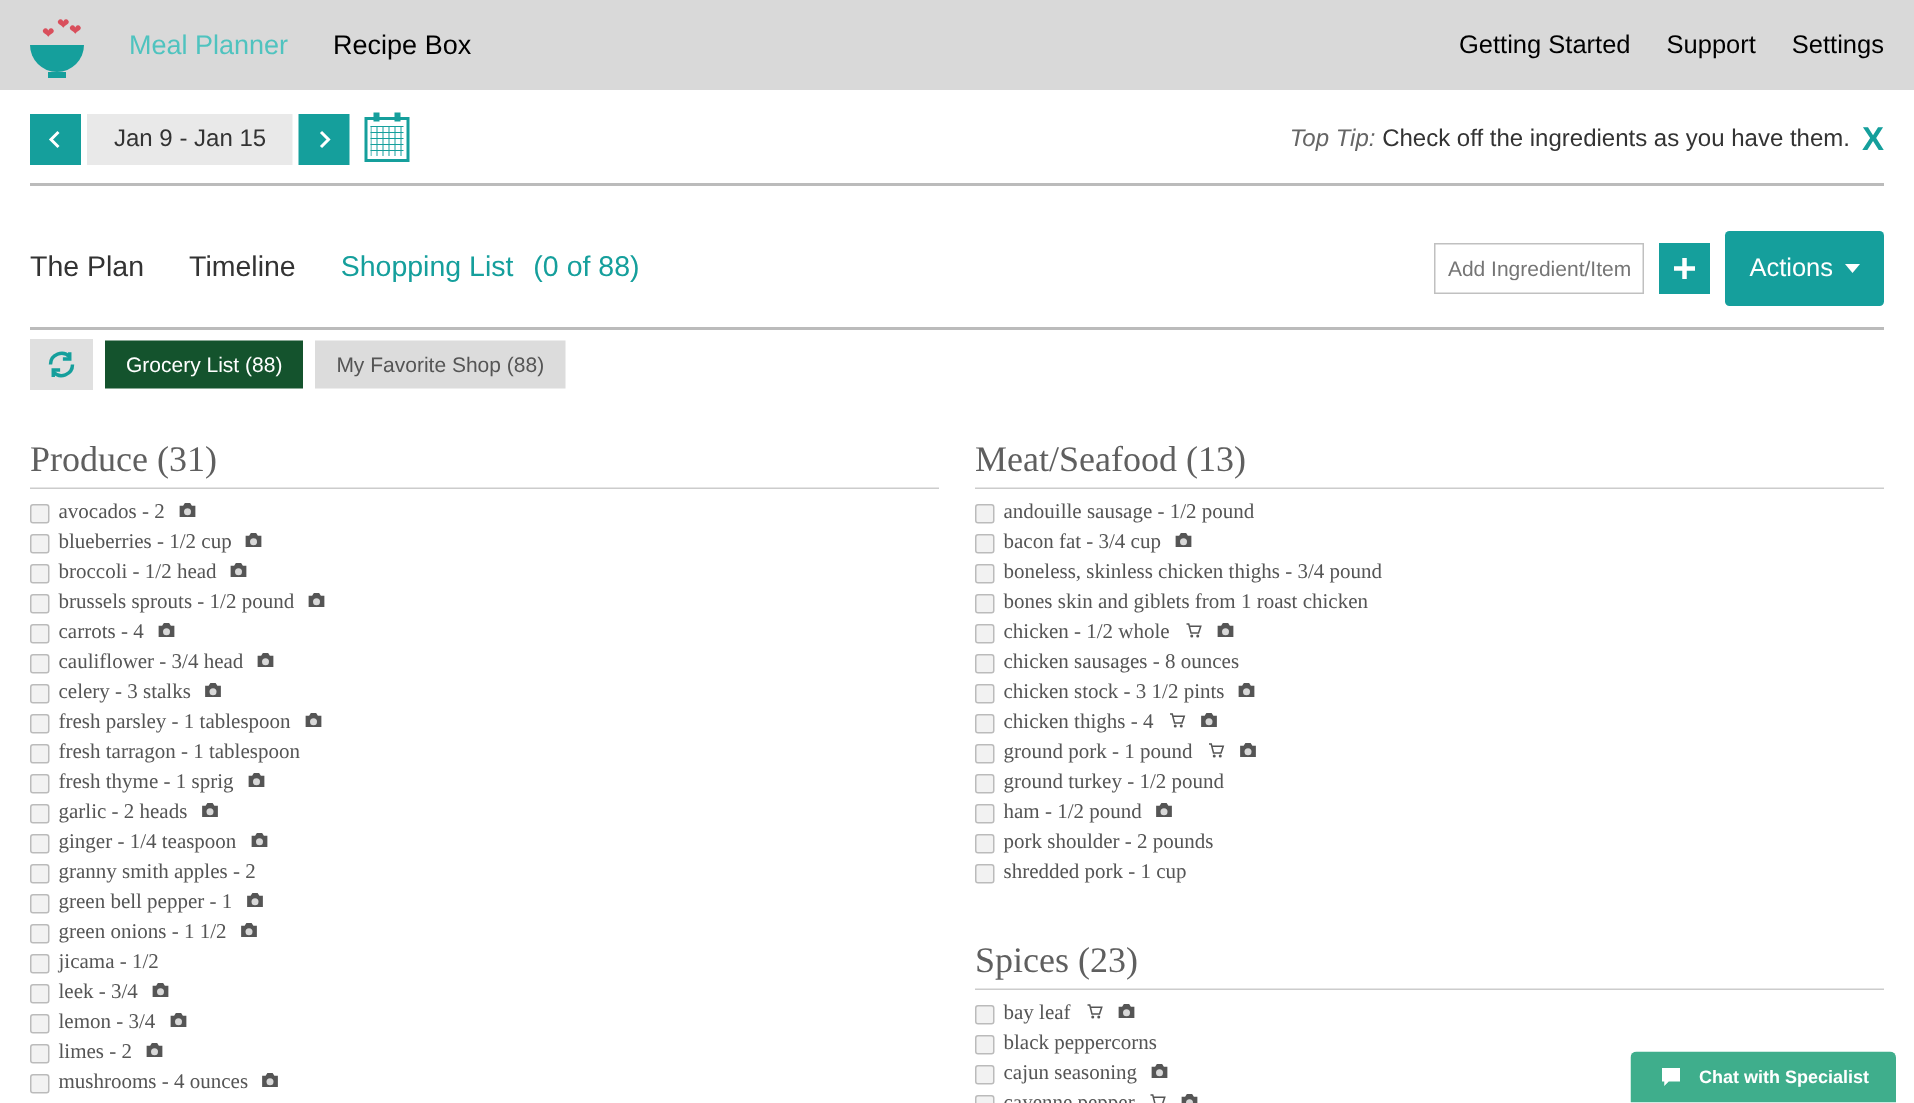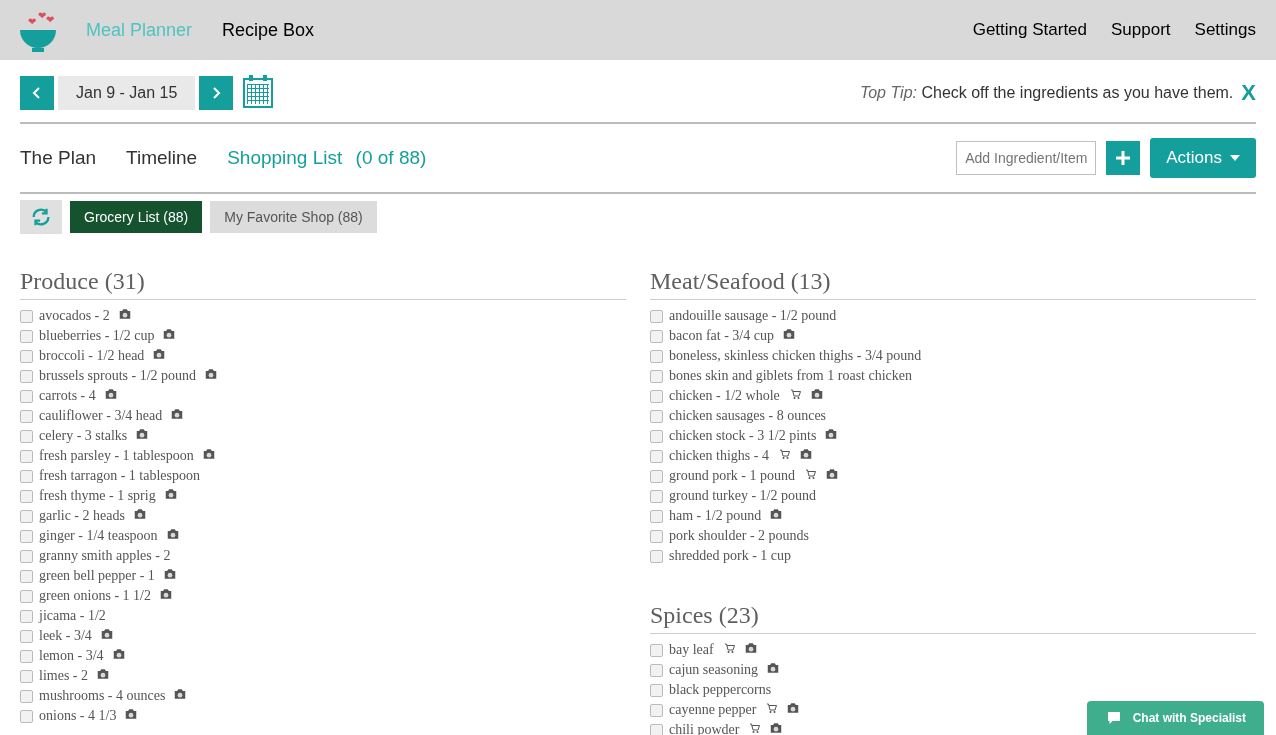--- a/index.html
+++ b/index.html
@@ -70,37 +70,38 @@
   .toptip { font-size:16px; color:#333; display:flex; align-items:center; gap:8px;}
   .toptip .label { font-style: italic; color:#666; }
   .close-x { color:#159f9c; font-size:22px; font-weight:bold; cursor:pointer; }
 
   hr.heavy { border:none; border-top:2px solid #bbb; margin:0; }
 
   
   .tabrow {
     display:flex; align-items:center; justify-content:space-between;
     padding:14px 0;
+    margin-top:16px;
   }
   .tabs { display:flex; gap:30px; font-size:19px; align-items:center; }
   .tab { cursor:pointer; }
   .tab.active { color:#159f9c; }
   .tab .count { color:#159f9c; margin-left:8px;}
   .actions-right { display:flex; gap:10px; align-items:center; }
   .add-input {
     border:1px solid #c0c0c0; height:34px; width:140px; padding:0 8px;
     font-size:14px; color:#888;
   }
   .plus-btn {
     width:34px; height:34px; background:#159f9c; color:#fff; font-size:24px;
     display:flex; align-items:center; justify-content:center; cursor:pointer;
     font-weight:bold;
   }
   .actions-btn {
-    background:#159f9c; color:#fff; height:40px; padding:0 16px;
+    background:#159f9c; color:#fff; height:50px; padding:0 16px;
     display:flex; align-items:center; gap:8px; font-size:17px; cursor:pointer;
     border-radius:3px;
   }
   .caret-down {
     width:0; height:0; border-left:5px solid transparent;
     border-right:5px solid transparent; border-top:6px solid #fff;
   }
 
   
   .subtabs { display:flex; gap:8px; align-items:center; margin-top:6px;}
@@ -492,29 +493,29 @@
                 <circle cx="11" cy="20" r="2" fill="#555"></circle>
                 <circle cx="19" cy="20" r="2" fill="#555"></circle>
               </svg></span>
             <span class="ic"><svg width="14" height="12" viewBox="0 0 24 20">
                 <path d="M3 5h4l2-3h6l2 3h4v13H3z" fill="#555"></path>
                 <circle cx="12" cy="12" r="4" fill="#d9d9d9"></circle>
               </svg></span>
           </div>
           <div class="item-row">
             <div class="cb"></div>
+            <span>black peppercorns</span>
+          </div>
+          <div class="item-row">
+            <div class="cb"></div>
             <span>cajun seasoning</span>
             <span class="ic"><svg width="14" height="12" viewBox="0 0 24 20">
                 <path d="M3 5h4l2-3h6l2 3h4v13H3z" fill="#555"></path>
                 <circle cx="12" cy="12" r="4" fill="#d9d9d9"></circle>
               </svg></span>
-          </div>
-          <div class="item-row">
-            <div class="cb"></div>
-            <span>black peppercorns</span>
           </div>
           <div class="item-row">
             <div class="cb"></div>
             <span>cayenne pepper</span>
             <span class="ic"><svg width="14" height="12" viewBox="0 0 24 24">
                 <path d="M4 4h3l3 12h10l3-9H8" fill="none" stroke="#555" stroke-width="2"></path>
                 <circle cx="11" cy="20" r="2" fill="#555"></circle>
                 <circle cx="19" cy="20" r="2" fill="#555"></circle>
               </svg></span>
             <span class="ic"><svg width="14" height="12" viewBox="0 0 24 20">

